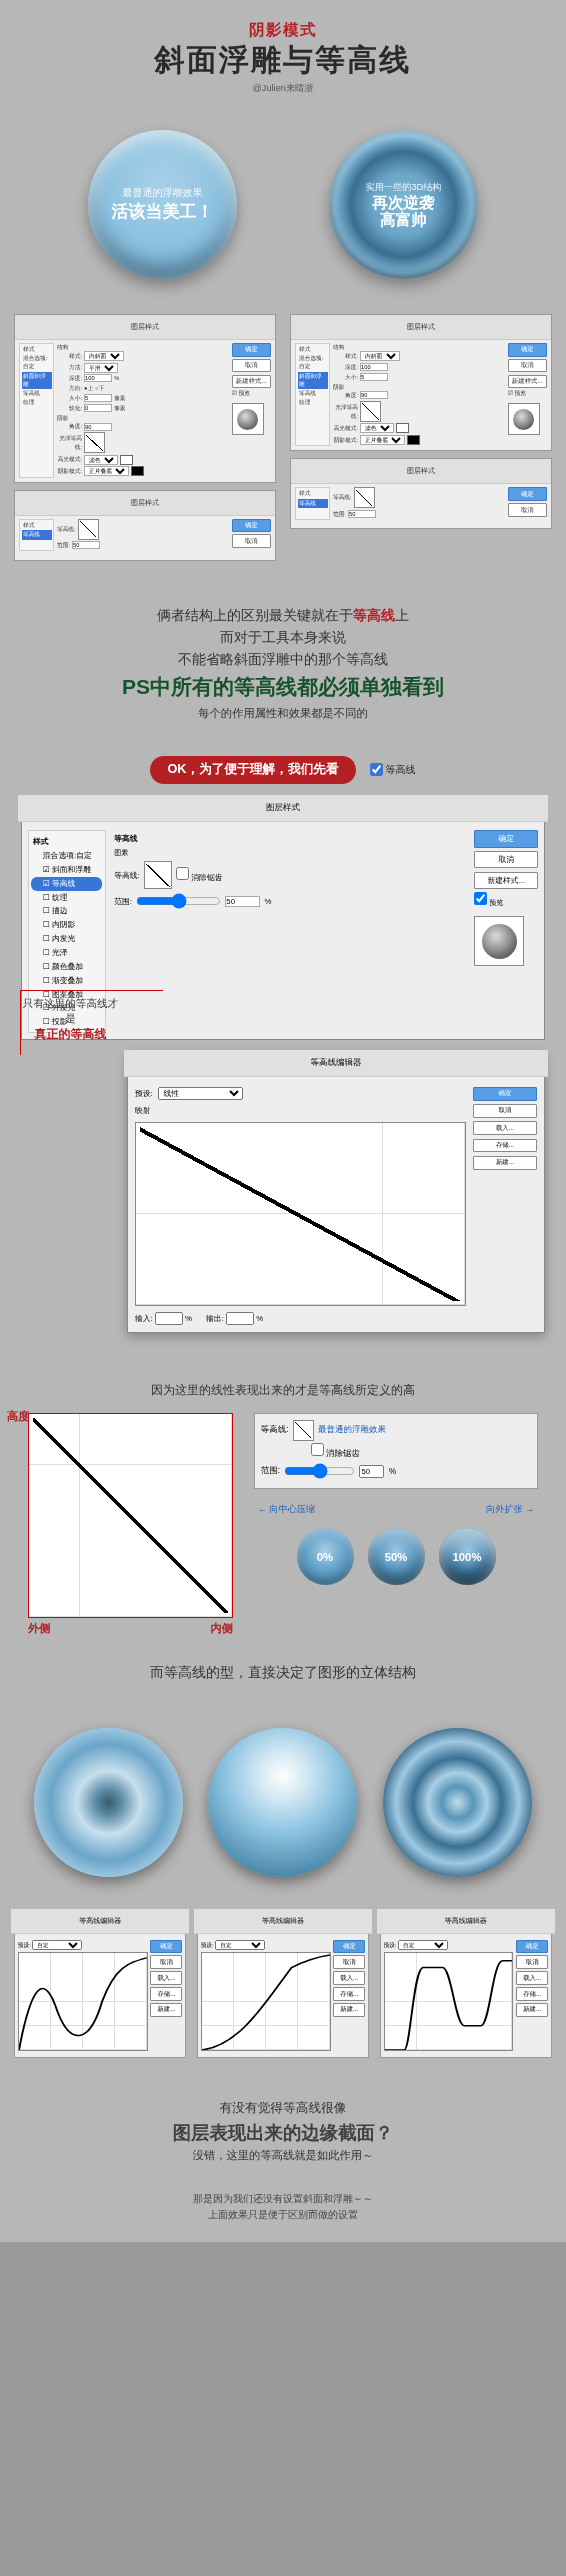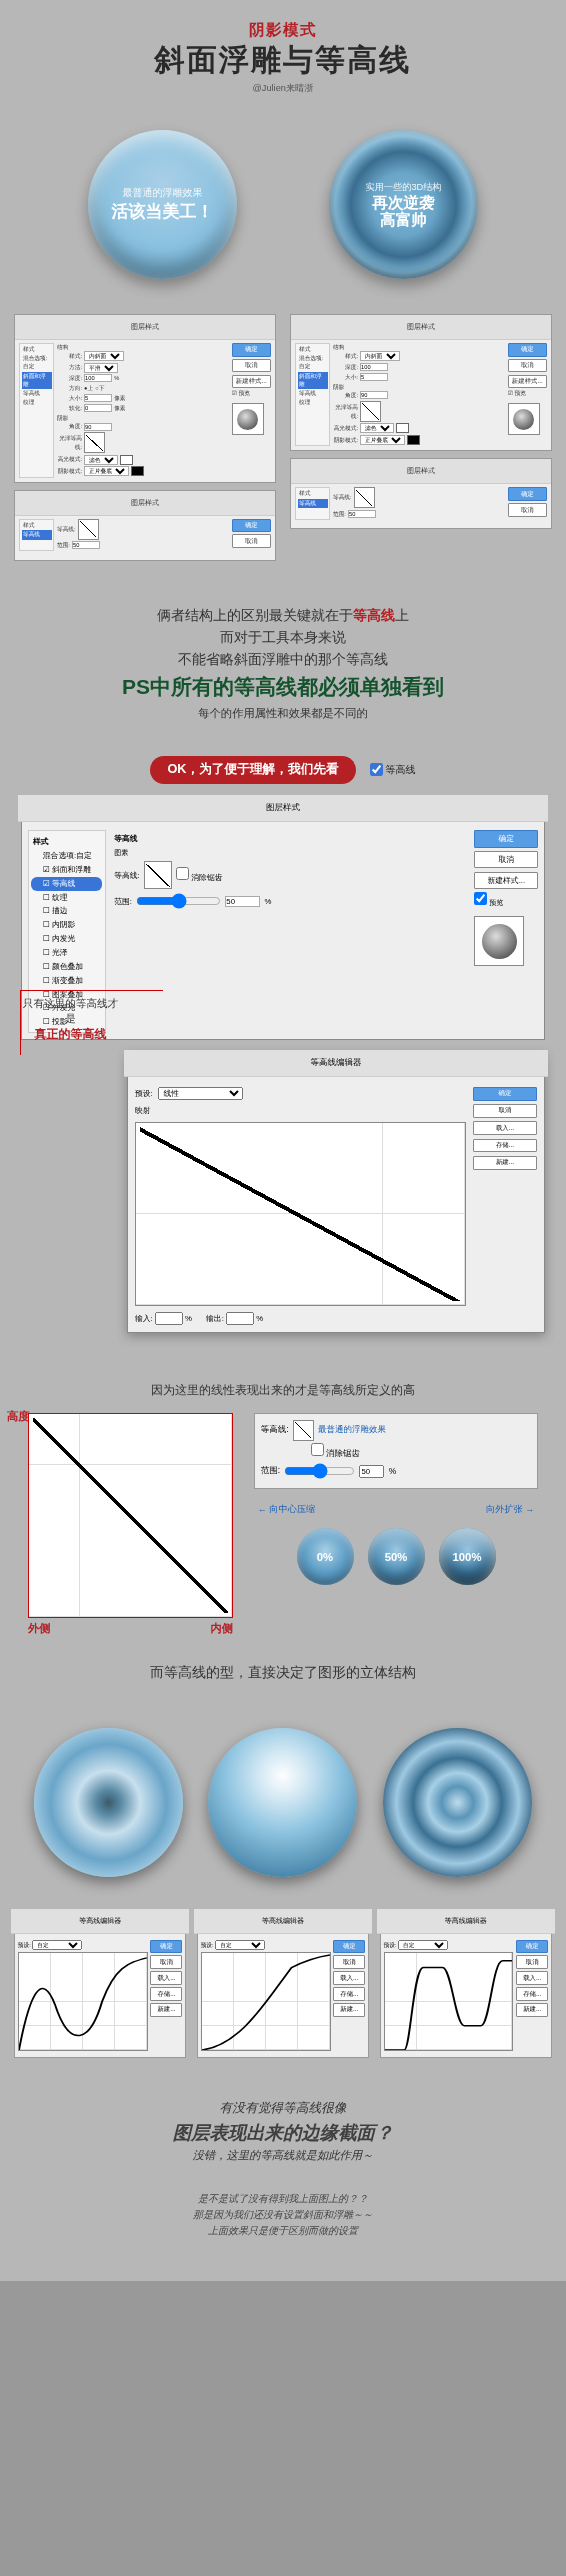--- a/index.html
+++ b/index.html
@@ -128,21 +128,21 @@
   .curve-row { display: flex; justify-content: space-around; padding: 0 14px 21px; gap: 10.6px; }
   .curve-dlg { background: #eee; border: 0.7px solid #999; flex: 1; font-size: 5.7px; }
   .curve-graph { width: 100%; height: 99px; background: #fff; border: 0.7px solid #888; margin: 2.8px 0; position: relative; }
   .curve-graph::before { content: ""; position: absolute; inset: 0; background: repeating-linear-gradient(to right, transparent 0, transparent calc(25% - 0.7px), #ddd calc(25% - 0.7px), #ddd 25%), repeating-linear-gradient(to bottom, transparent 0, transparent calc(25% - 0.7px), #ddd calc(25% - 0.7px), #ddd 25%); }
   .curve-graph svg { position: absolute; inset: 0; width: 100%; height: 100%; }
   .curve-body { display: flex; padding: 2.8px; gap: 2.8px; }
   .curve-left { flex: 1; }
   .curve-right { width: 32px; display: flex; flex-direction: column; gap: 2.1px; }
   
   
-  .footer-block { text-align: center; padding: 21px 28px 42px; font-style: italic; }
+  .footer-block { text-align: center; padding: 21px 28px 19px; }
   .footer-block .q { font-size: 12.7px; color: #333; }
   .footer-block .a { font-size: 18.4px; color: #404040; font-weight: 900; margin: 2.8px 0; }
   .footer-block .note { font-size: 11.3px; color: #333; }
   .footer-block .end { font-size: 10px; color: #444; margin-top: 28px; line-height: 1.6; }
 </style>
 </head>
 <body>
 <div class="page">
 
 <div class="hdr">
@@ -547,20 +547,19 @@
       </div>
     </div>
   </div>
 </div>
 
 <div class="footer-block">
   <div class="q">有没有觉得等高线很像</div>
   <div class="a">图层表现出来的边缘截面？</div>
   <div class="note">没错，这里的等高线就是如此作用～</div>
   <div class="end">
-    <div>是不是试了没有得到我上面图上的？？</div>
     <div>那是因为我们还没有设置斜面和浮雕～～</div>
     <div>上面效果只是便于区别而做的设置</div>
   </div>
 </div>
 
 </div>
 
 
 </body></html>

